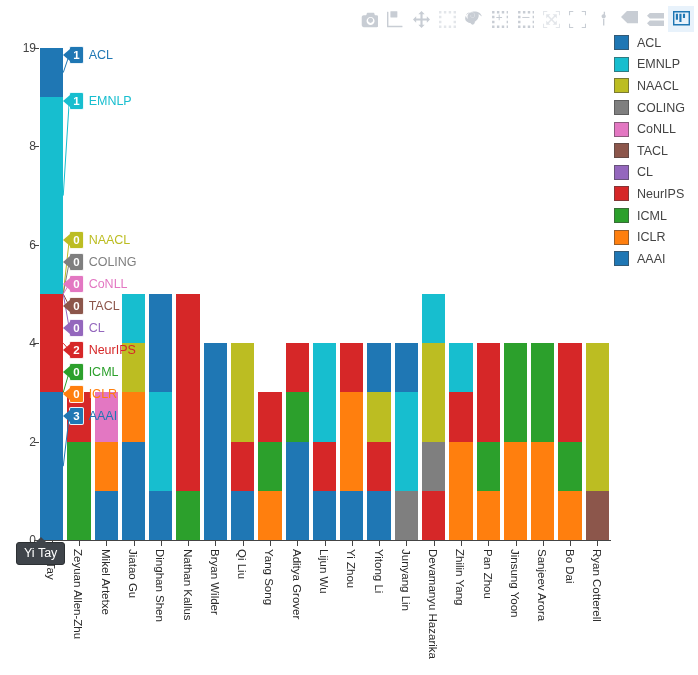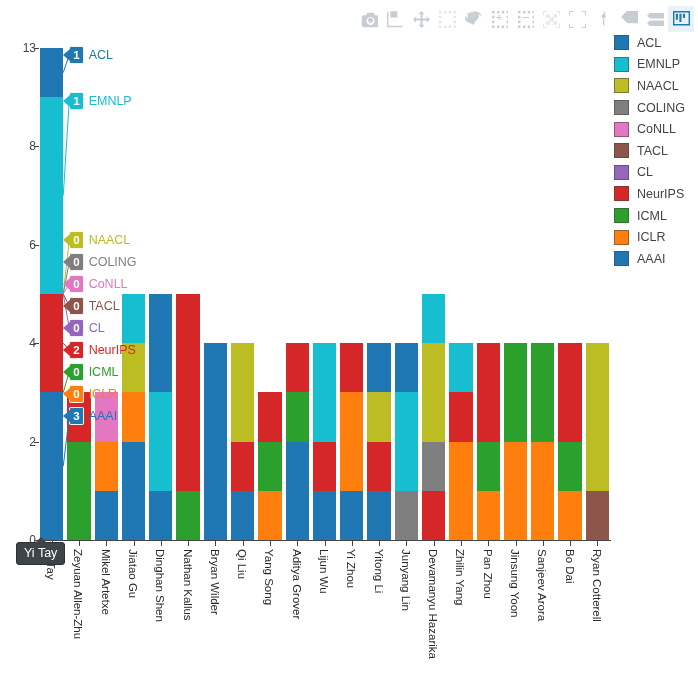--- a/index.html
+++ b/index.html
@@ -209,21 +209,21 @@
       <div class="ytick" style="top: 540px;">0</div>
       <div class="ytickmark" style="top: 540px;"></div>
       <div class="ytick" style="top: 441.6px;">2</div>
       <div class="ytickmark" style="top: 441.6px;"></div>
       <div class="ytick" style="top: 343.2px;">4</div>
       <div class="ytickmark" style="top: 343.2px;"></div>
       <div class="ytick" style="top: 244.8px;">6</div>
       <div class="ytickmark" style="top: 244.8px;"></div>
       <div class="ytick" style="top: 146.4px;">8</div>
       <div class="ytickmark" style="top: 146.4px;"></div>
-      <div class="ytick" style="top: 48px;">13</div>
+      <div class="ytick" style="top: 48px;">19</div>
       <div class="ytickmark" style="top: 48px;"></div>
     </div>
 
   <div class="xaxis-line"></div>
   <div class="xlab-wrap">
       <div class="xtickmark" style="left: 51.6429px;"></div>
       <div class="xlab" style="left: 56.1429px; top: 549px;">Yi Tay</div>
       <div class="xtickmark" style="left: 78.9286px;"></div>
       <div class="xlab" style="left: 83.4286px; top: 549px;">Zeyuan Allen-Zhu</div>
       <div class="xtickmark" style="left: 106.214px;"></div>

